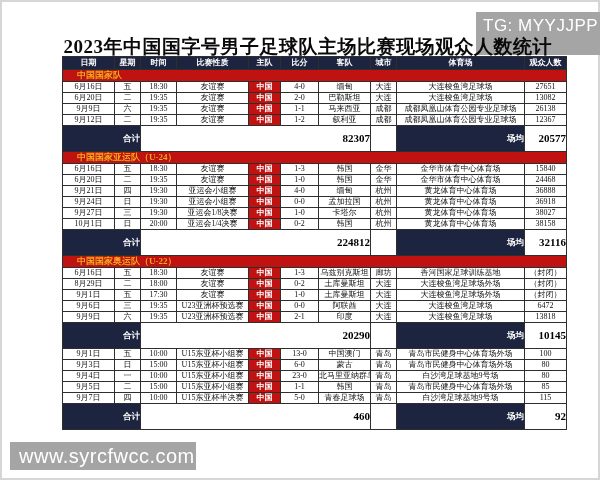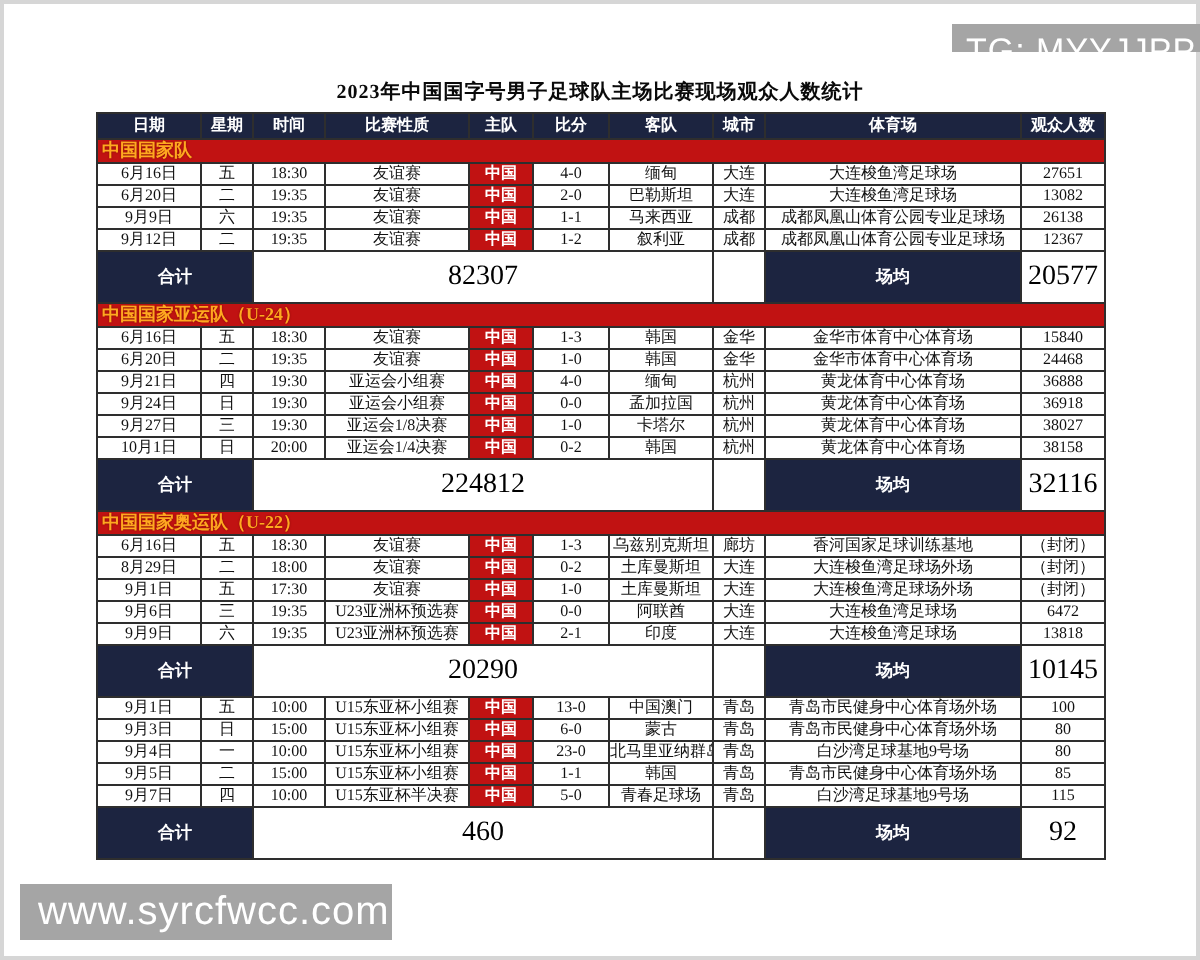--- a/index.html
+++ b/index.html
@@ -4,39 +4,39 @@
 <style>
   * { margin:0; padding:0; box-sizing:border-box; }
   html,body { width:600px; height:480px; }
   body {
     position:relative; width:600px; height:480px; background:#ffffff;
     font-family:"Liberation Serif","DejaVu Serif",serif; overflow:hidden;
     box-shadow: inset 0 0 0 2px #d6d6d6;
   }
   .wm { position:absolute; background:#a5a5a5; color:#ffffff;
         font-family:"Liberation Sans","DejaVu Sans",sans-serif; overflow:hidden; }
-  .wm-top { top:12px; right:0; width:124px; height:14px; line-height:27px;
+  .wm-top { top:12px; right:0; width:124px; height:43px; line-height:27px;
             font-size:17px; padding-left:7px; letter-spacing:0.5px; }
   .wm-bottom { top:442px; left:10px; width:186px; height:28px; line-height:28px;
                font-size:20px; padding-left:9px; letter-spacing:0.5px; }
   .sheet { position:absolute; left:48px; top:38px; width:504px; }
-  .title { height:18px; line-height:17px; text-align:center; font-size:10px;
+  .title { height:18px; line-height:17px; text-align:right; font-size:19px;
            font-weight:bold; color:#0a0a0a; letter-spacing:0.5px; white-space:nowrap; }
-  table { width:504px; table-layout:fixed; border-collapse:collapse; }
+  table { width:504px; table-layout:fixed; border-collapse:collapse;margin-left:14px; }
   td, th { border:1px solid #2e2e2e; text-align:center; vertical-align:middle;
            font-size:8px; line-height:1; padding:0; white-space:nowrap; overflow:hidden; }
   thead th { background:#1c2440; color:#ffffff; font-weight:bold; height:13px; }
   .section-row td { background:#c11212; color:#ffa820; font-weight:bold;
-                    text-align:left; padding-left:2px; font-size:9px; height:12px;
+                    text-align:left; padding-left:14px; font-size:9px; height:12px;
                     text-shadow:0 0 1px #7a0d00; }
   .data-row td { background:#ffffff; color:#111111; height:11px; }
   .data-row td.home-cell { background:#c11212; color:#ffffff; font-weight:bold; }
-  .total-row td { height:26px; background:#ffffff; }
+  .total-row td { height:26px; background:#ffffff;text-align:right; }
   .total-row td.dark { background:#1c2440; color:#ffffff; font-weight:bold; font-size:8.5px; }
-  .total-row td.total-num { color:#000000; font-weight:normal; font-size:14px; }
+  .total-row td.total-num { color:#000000; font-weight:bold; font-size:11px; }
 </style>
 </head>
 <body>
 
 <div class="wm wm-top">TG: MYYJJPP</div>
 
 <div class="sheet">
   <div class="title">2023年中国国字号男子足球队主场比赛现场观众人数统计</div>
   <table>
     <colgroup>

